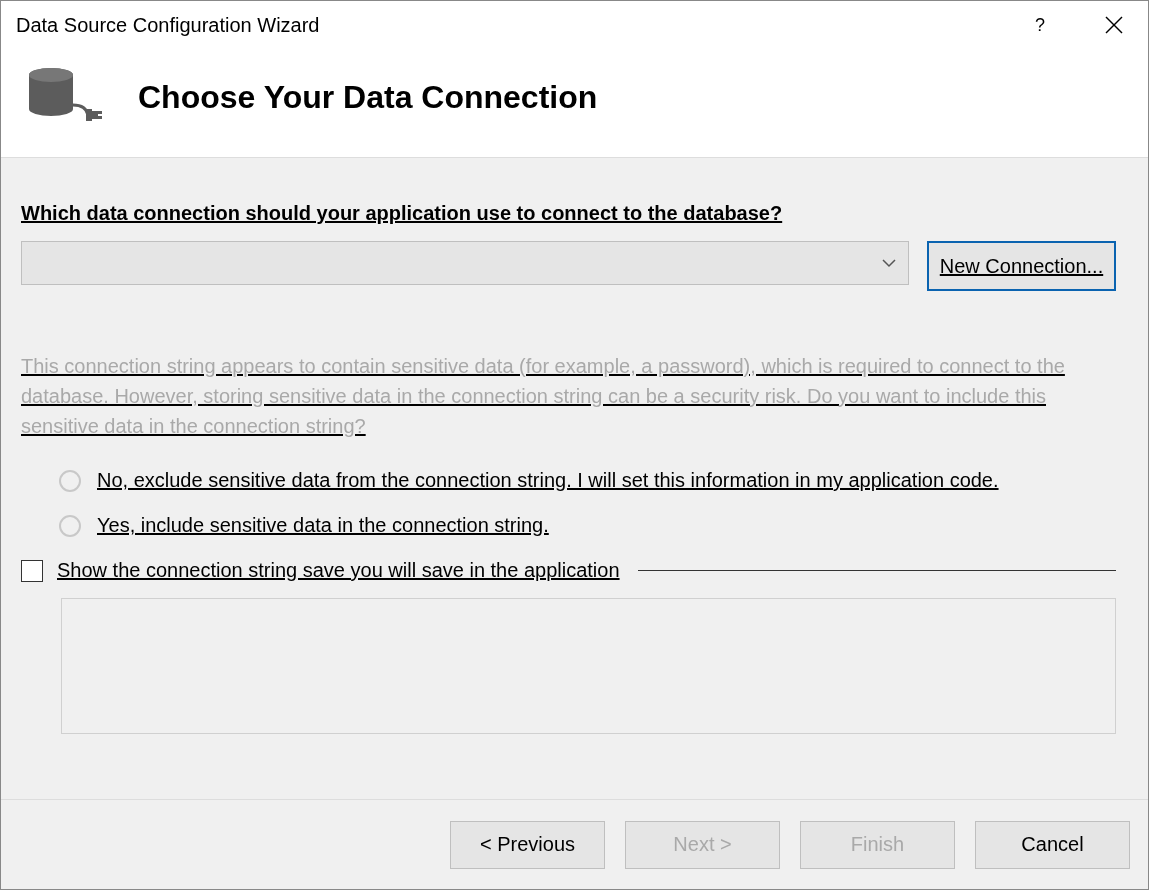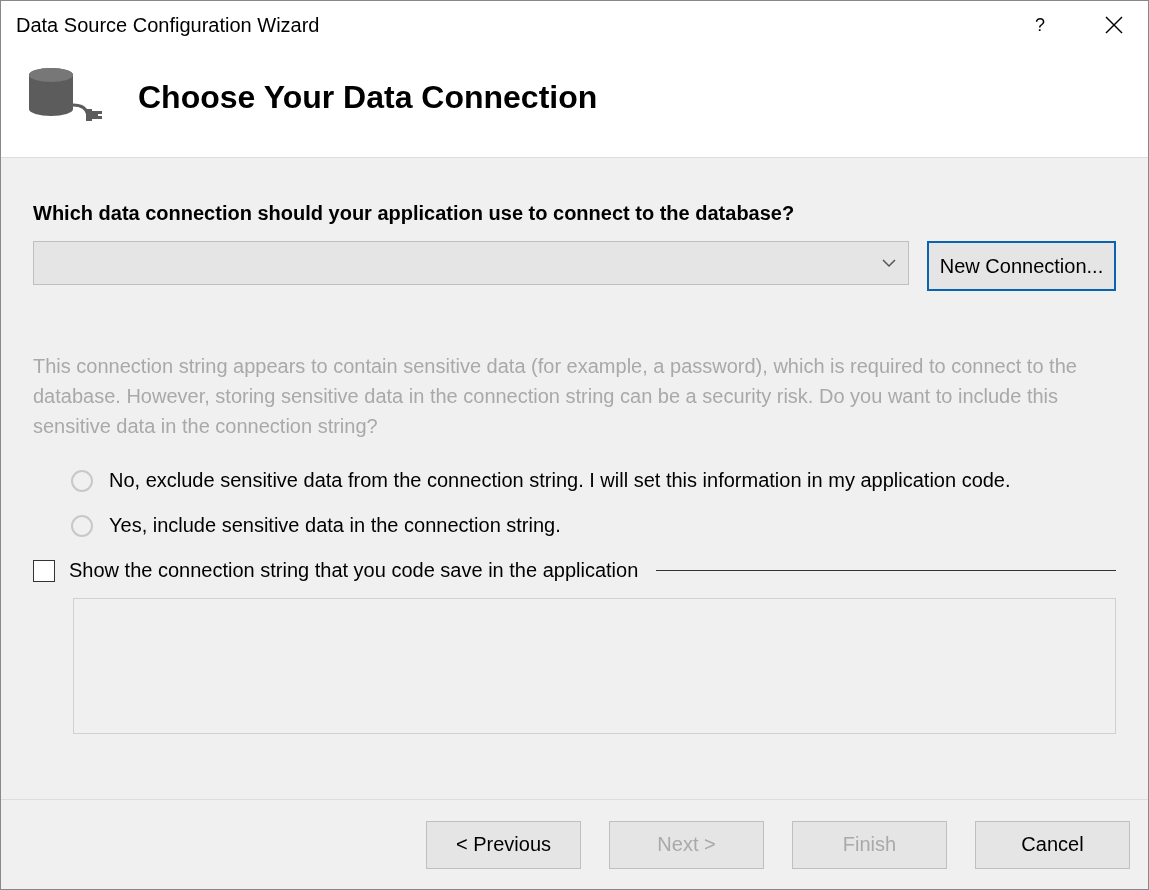--- a/index.html
+++ b/index.html
@@ -46,23 +46,24 @@
     .db-icon { width: 78px; height: 60px; flex-shrink: 0; }
     .header-title {
       font-size: 32px;
       font-weight: 700;
       color: #000;
     }
 
     .content {
       background: #f0f0f0;
       border-top: 1px solid #ddd;
-      padding: 44px 32px 24px 32px;
+      padding: 44px 32px 24px 20px;
       height: calc(100% - 48px - 108px - 90px);
       overflow: hidden;
+      text-decoration: underline;
     }
 
     .question {
       font-size: 20px;
       font-weight: 700;
       color: #000;
       margin-bottom: 16px;
     }
 
     .conn-row {
@@ -143,21 +144,21 @@
     }
 
     .footer {
       height: 90px;
       background: #f0f0f0;
       border-top: 1px solid #ddd;
       display: flex;
       justify-content: flex-end;
       align-items: center;
       padding: 0 18px;
-      gap: 28px;
+      gap: 20px;
     }
     .wiz-btn {
       width: 155px;
       height: 48px;
       border: 1px solid #bfbfbf;
       background: #e5e5e5;
       font-size: 20px;
       color: #000;
       display: flex;
       align-items: center;
@@ -221,21 +222,21 @@
     </div>
     <div class="radio-row">
       <div class="radio-circle"></div>
       <span>Yes, include sensitive data in the connection string.</span>
     </div>
   </div>
 
   <div class="checkbox-row">
     <div class="checkbox-box"></div>
     <div class="check-label-wrap">
-      <span>Show the connection string that you code save in the application</span>
+      <span>Show the connection string save you will save in the application</span>
       <div class="check-divider"></div>
     </div>
   </div>
 
   <div class="connstring-box"></div>
 </div>
 
 <div class="footer">
   <div class="wiz-btn">&lt; Previous</div>
   <div class="wiz-btn disabled">Next &gt;</div>

